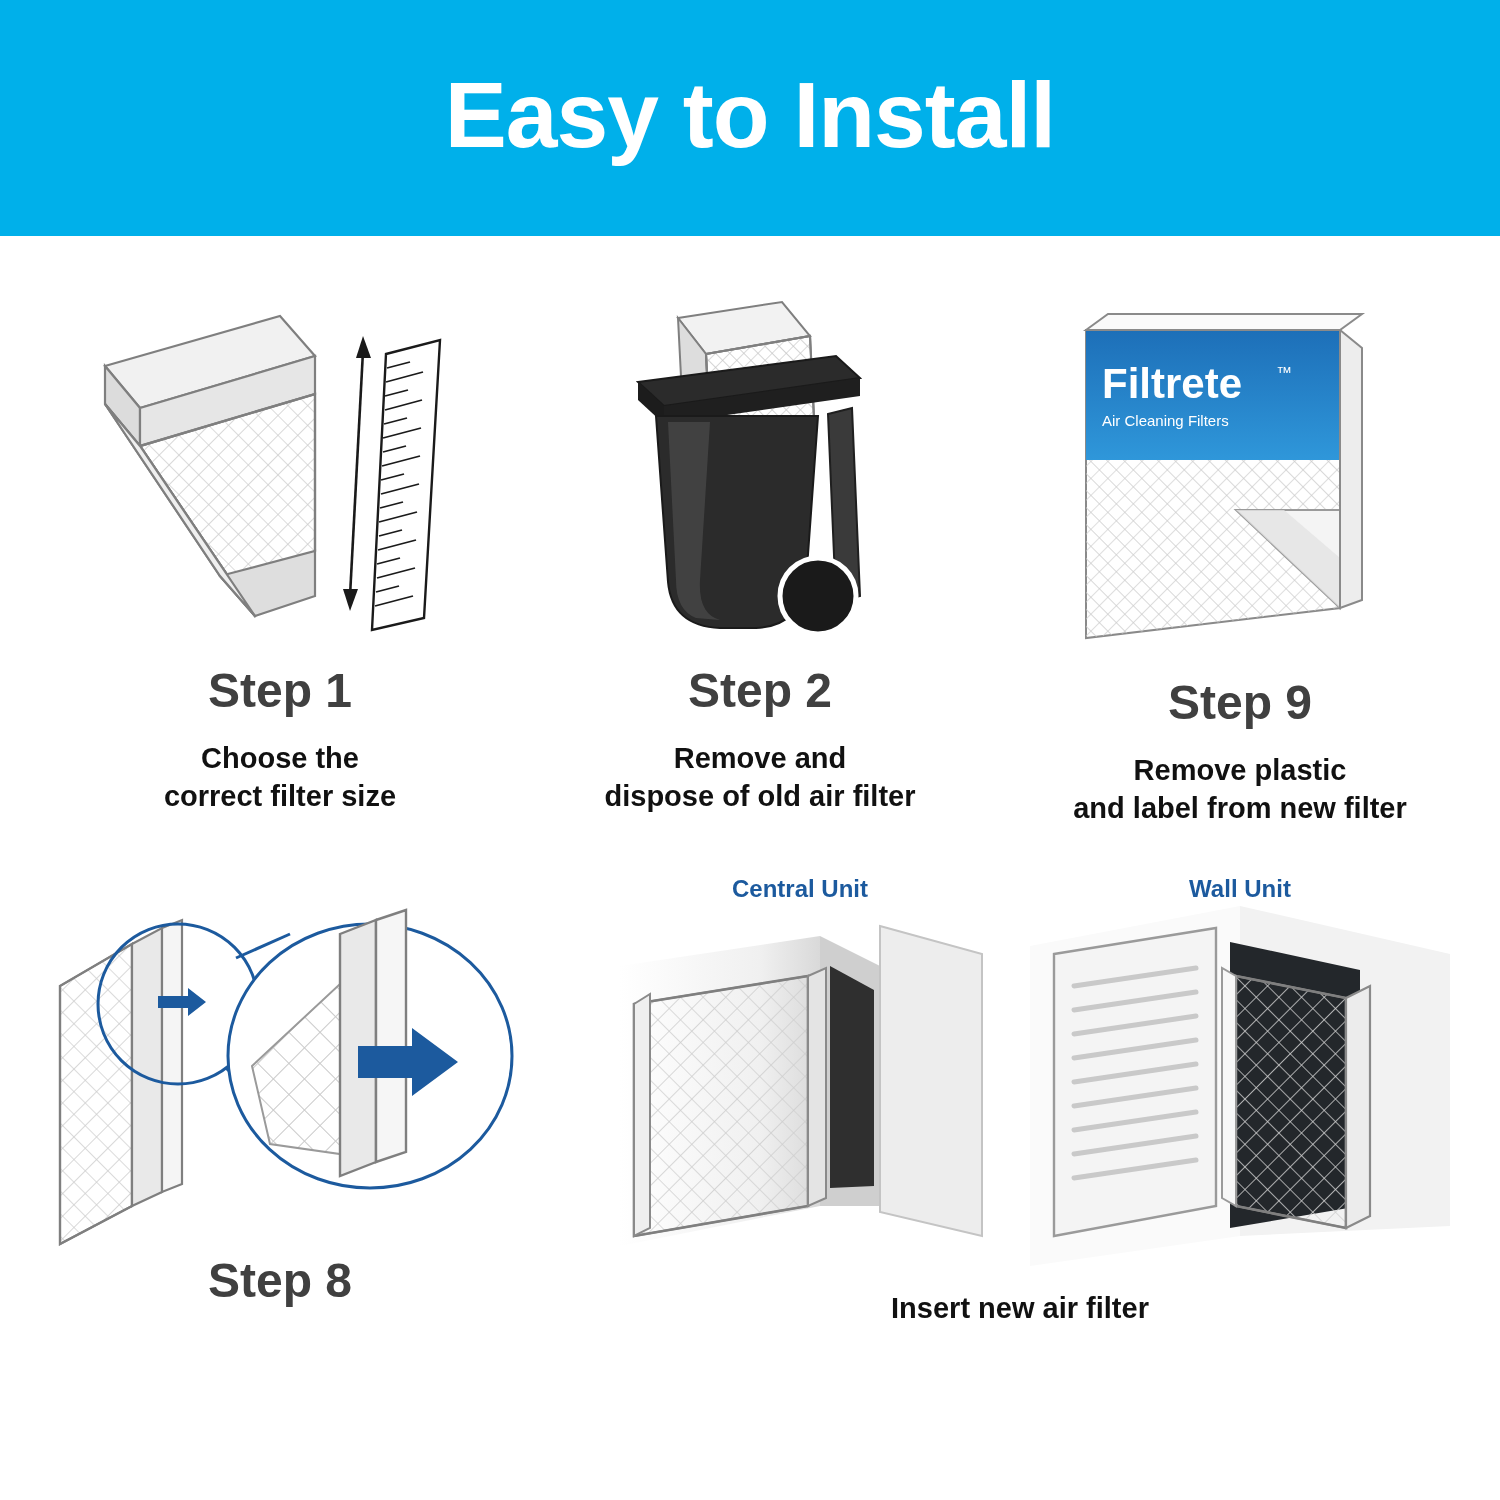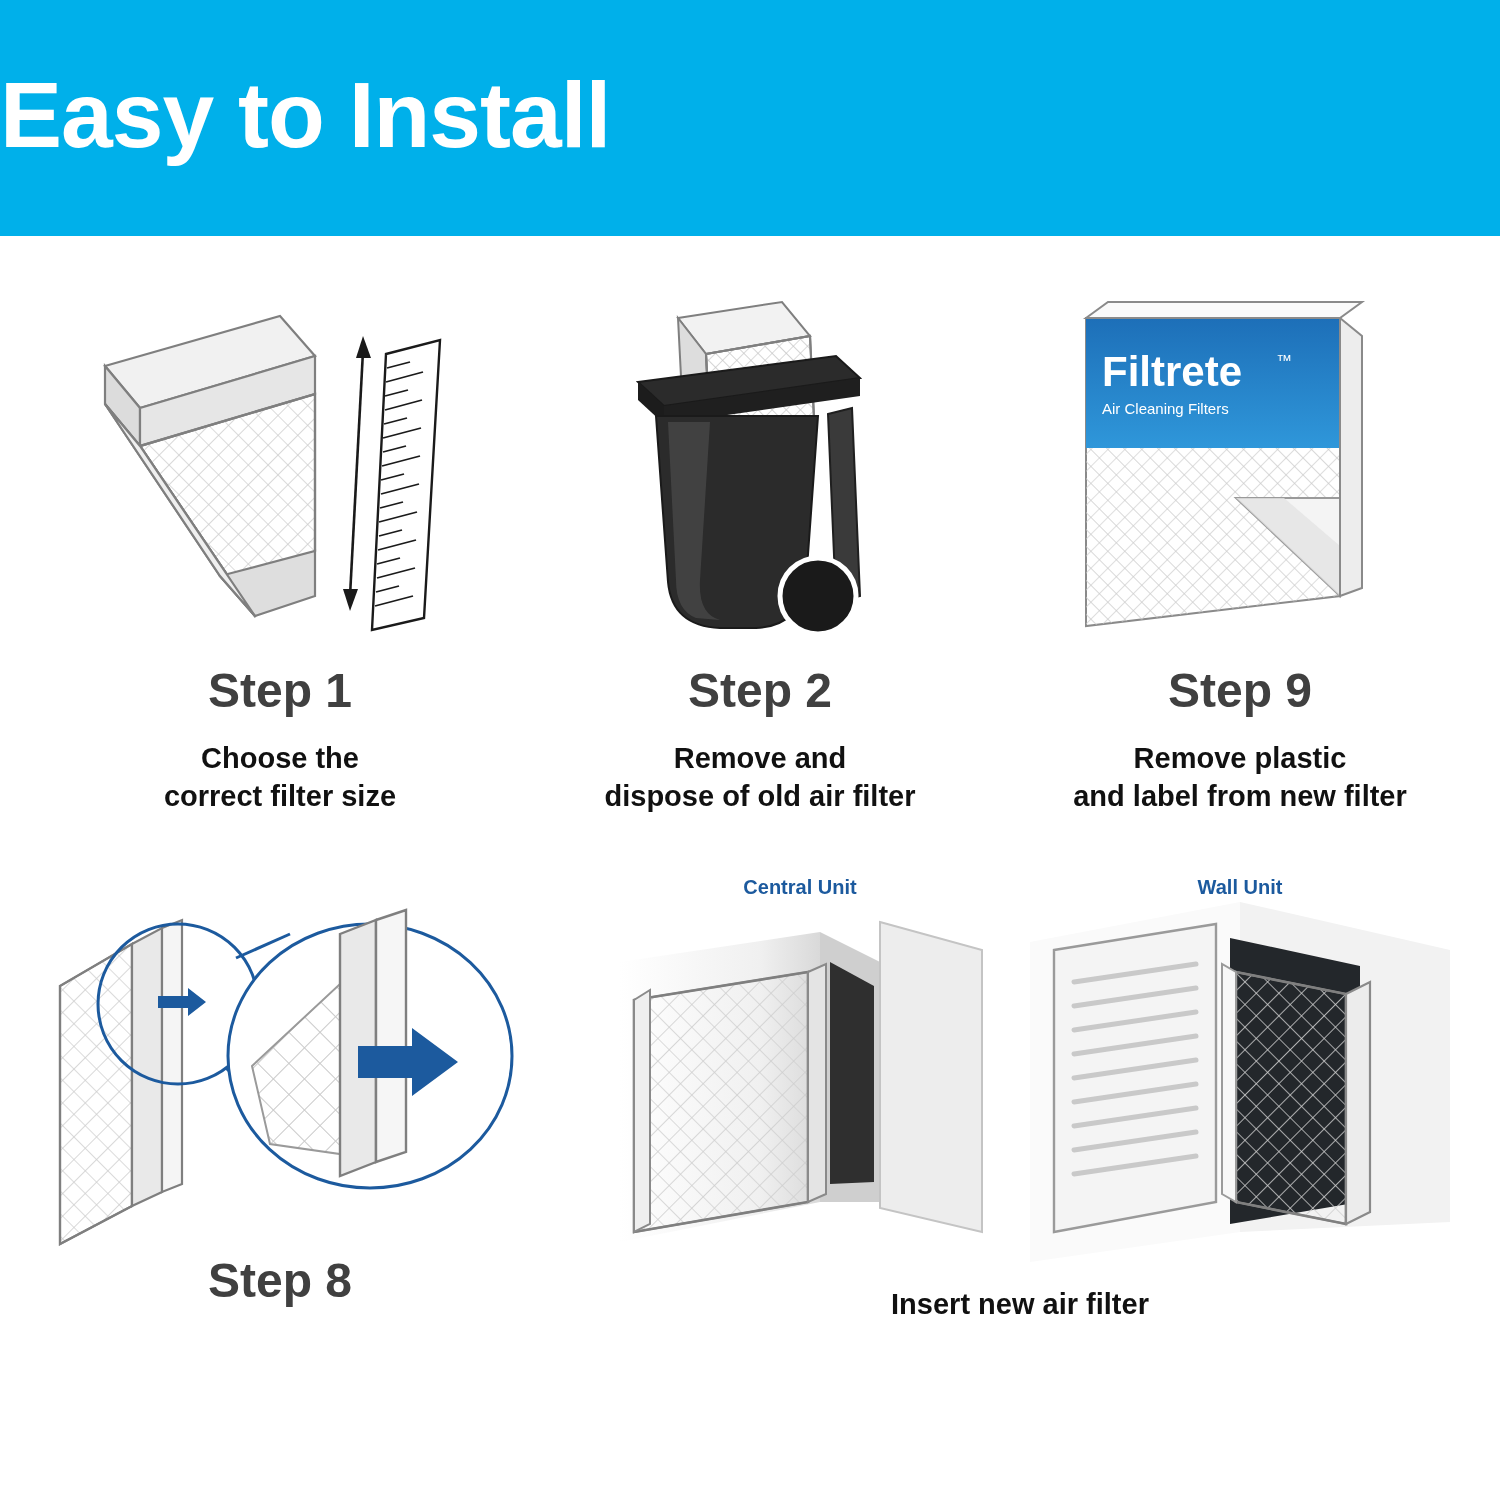--- a/index.html
+++ b/index.html
@@ -17,21 +17,21 @@
 
   
   .header {
     position: absolute;
     left: 0; top: 0;
     width: 1500px;
     height: 236px;
     background: #00b0ea;
     display: flex;
     align-items: center;
-    justify-content: flex-start;
+    justify-content: center;
   }
   .header-title {
     color: #ffffff;
     font-size: 93px;
     font-weight: bold;
     letter-spacing: -1px;
     line-height: 1;
     margin-top: -6px;
   }
 
@@ -63,30 +63,30 @@
   }
   .step-caption {
     color: #111111;
     font-size: 29px;
     font-weight: bold;
     line-height: 1.28;
     margin-top: 24px;
   }
   .unit-label {
     color: #1c5a9e;
-    font-size: 20px;
+    font-size: 24px;
     font-weight: bold;
     line-height: 1.1;
     margin-bottom: 4px;
   }
 
   
   #step1 { left: 40px;  top: 60px;  width: 480px; }
   #step2 { left: 520px; top: 60px;  width: 480px; }
-  #step3 { left: 1000px;top: 60px;  width: 480px; text-align: center; }
+  #step3 { left: 1000px;top: 72px;  width: 480px; text-align: center; }
 
   
   #step4 { left: 20px;  top: 640px; width: 520px; }
   #step5 { left: 560px; top: 640px; width: 920px; }
 
   .step5-row {
     display: flex;
     justify-content: center;
     align-items: flex-end;
     gap: 10px;

